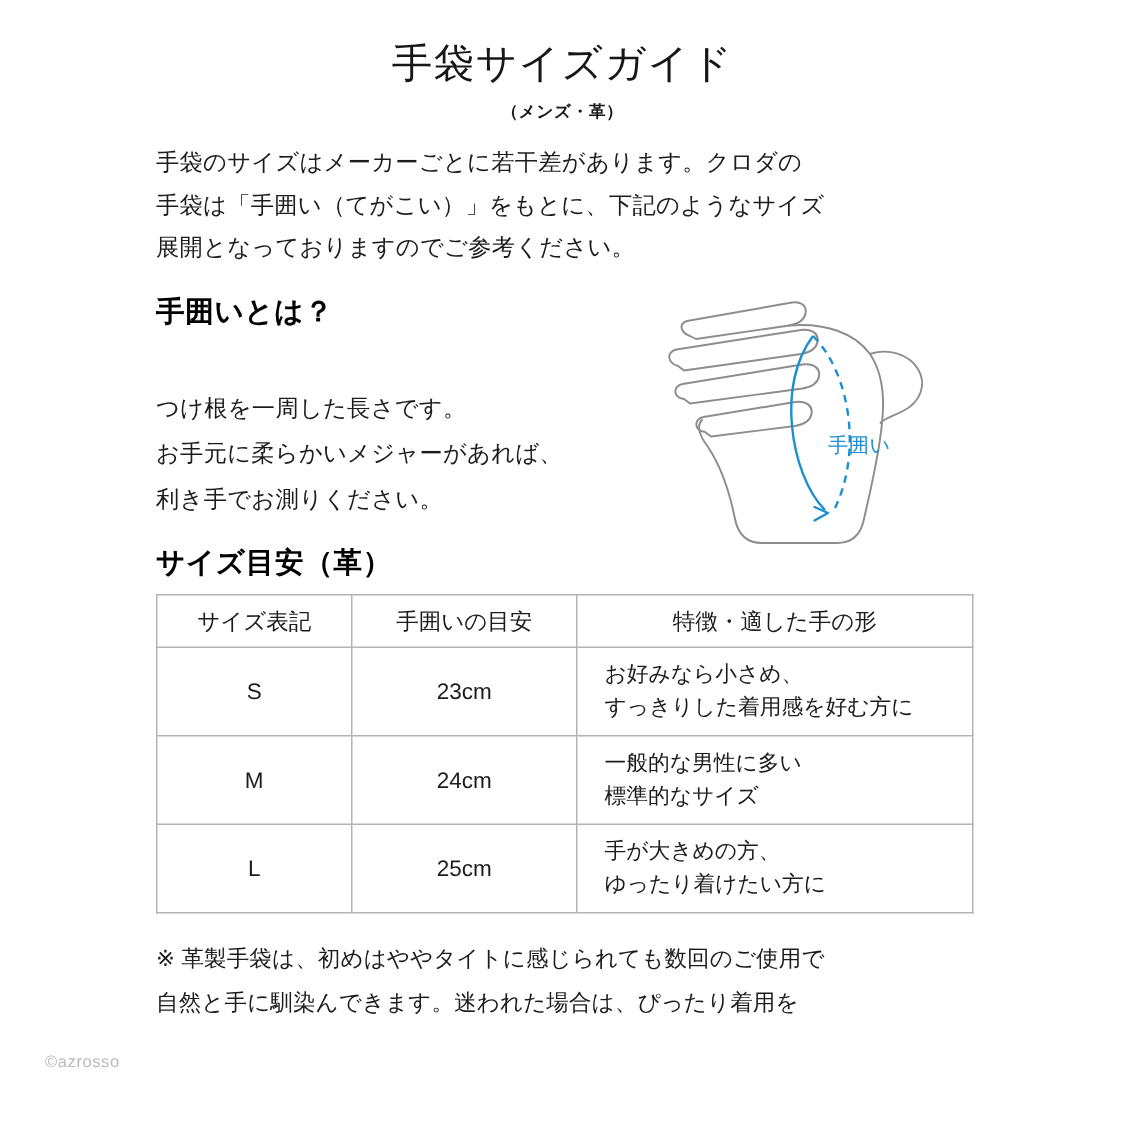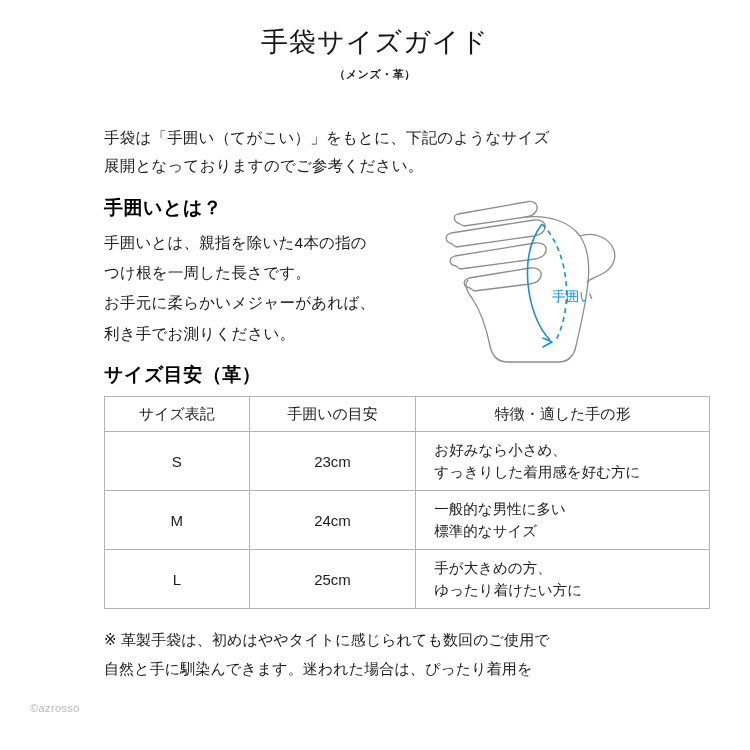--- a/index.html
+++ b/index.html
@@ -99,21 +99,21 @@
   
   .size-heading {
     position: absolute;
     left: 104px;
     top: 362px;
   }
   table.size-table {
     position: absolute;
     left: 104px;
     top: 396px;
-    width: 606px;
+    width: 545px;
     border-collapse: collapse;
     font-size: 15px;
   }
   table.size-table th,
   table.size-table td {
     border: 1px solid #b4b4b4;
     text-align: center;
     vertical-align: middle;
     padding: 0;
     color: #1c1c1c;
@@ -164,28 +164,28 @@
 <body>
 
 <div class="page">
 
   <div class="title-block">
     <h1 class="main-title">手袋サイズガイド</h1>
     <div class="sub-title">（メンズ・革）</div>
   </div>
 
   <div class="intro">
-    <br>
+    <span>手袋のサイズはメーカーごとに若干差があります。クロダの</span><br>
     <span>手袋は「手囲い（てがこい）」をもとに、下記のようなサイズ</span><br>
     <span>展開となっておりますのでご参考ください。</span>
   </div>
 
   <div class="section-heading tegakoi-heading">手囲いとは？</div>
   <div class="tegakoi-body">
-    <span>手囲いとは、親指を除いた4本の指の</span><br>
+    <br>
     <span>つけ根を一周した長さです。</span><br>
     <span>お手元に柔らかいメジャーがあれば、</span><br>
     <span>利き手でお測りください。</span>
   </div>
 
   <div class="hand-figure">
     <svg width="230" height="195" viewBox="0 0 230 195" xmlns="http://www.w3.org/2000/svg">
       <g fill="none" stroke="#8d8d8d" stroke-width="1.3" stroke-linecap="round" stroke-linejoin="round">
 
         <path d="M30 46 C 24 44 22 38 28 36 L 96 24 C 104 22 108 26 107 31 C 106 36 102 38 96 39 L 34 48 Z"></path>

